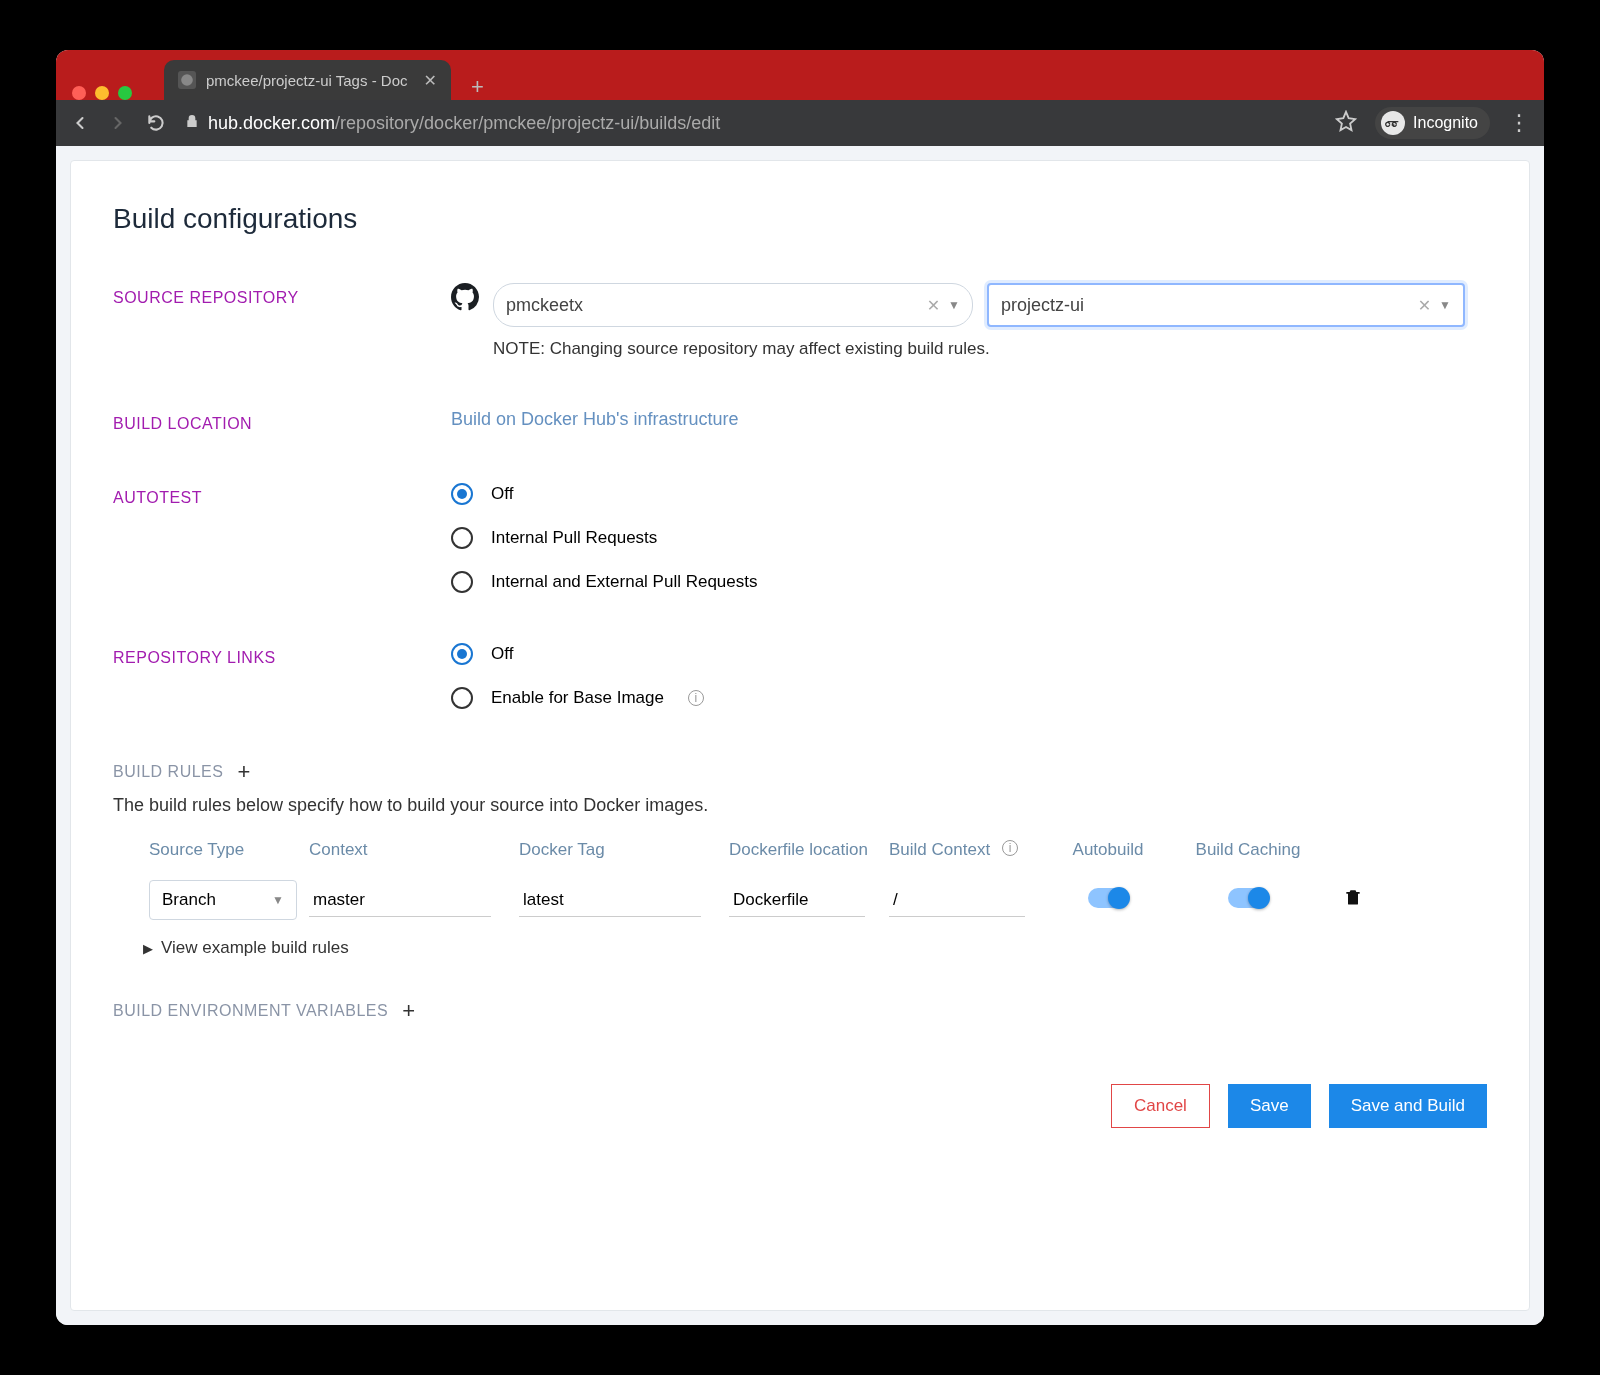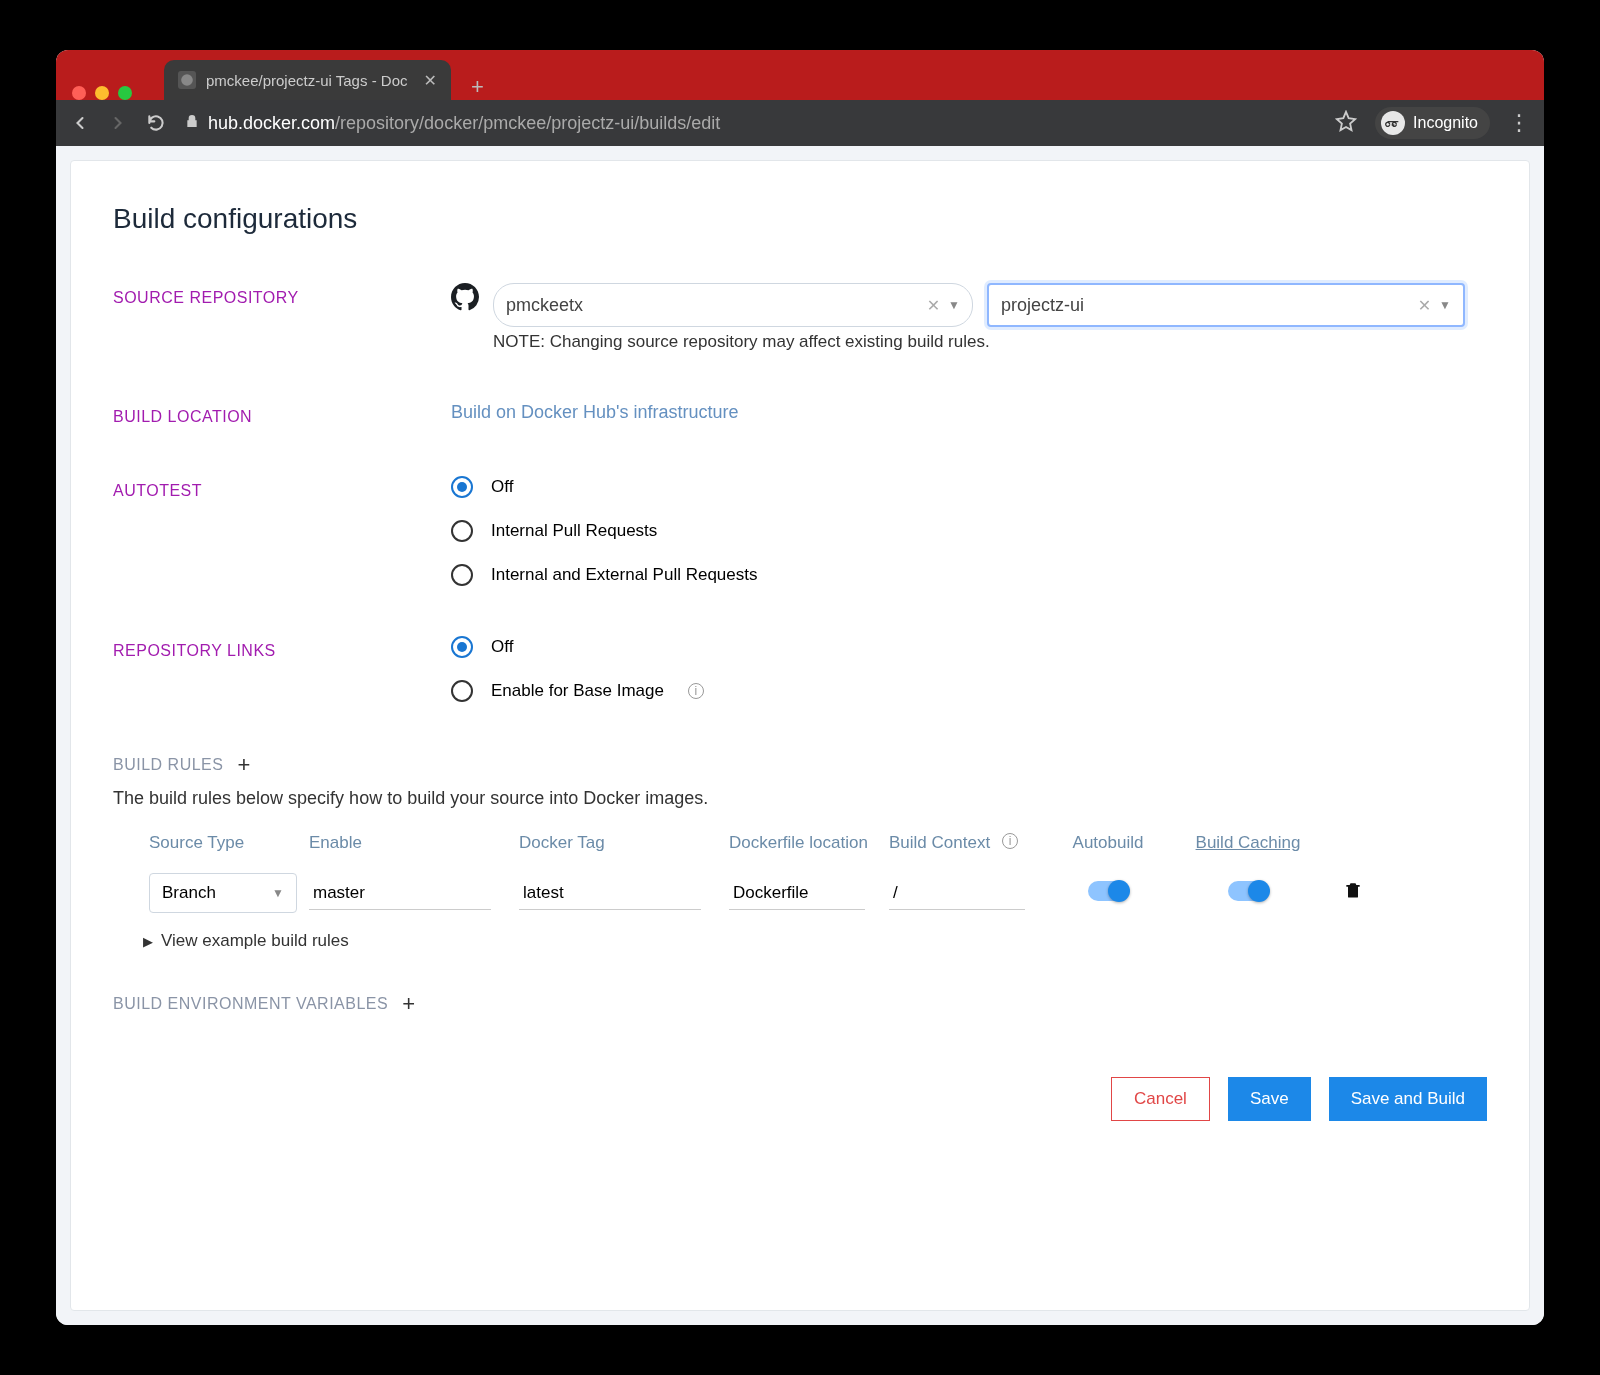--- a/index.html
+++ b/index.html
@@ -146,21 +146,21 @@
     color: #444;
   }
   .select-box.focused {
     border: 2px solid #8fb7ff;
     box-shadow: 0 0 0 3px rgba(100,160,255,0.2);
   }
   .select-box .value { flex: 1; }
   .select-box .clear { color: #aaa; cursor: pointer; font-size: 16px; }
   .select-box .caret { color: #888; font-size: 12px; }
   .note-text {
-    margin-top: 5px;
+    margin-top: 12px;
     color: #333;
     font-size: 17px;
     margin-left: 42px;
   }
   .loc-text { color: #6490c0; font-size: 18px; }
   
   .radio-group { display: flex; flex-direction: column; gap: 22px; }
   .radio-item { display: flex; align-items: center; gap: 18px; font-size: 17px; cursor: pointer; }
   .radio {
     width: 22px; height: 22px; border-radius: 50%;
@@ -196,21 +196,21 @@
     padding: 0 30px;
     margin-bottom: 20px;
   }
   .rules-table-header > div, .rule-row > div { padding: 0 6px; }
   .col-stype { width: 160px; }
   .col-source { width: 210px; }
   .col-tag { width: 210px; }
   .col-loc { width: 160px; }
   .col-ctx { width: 160px; }
   .col-auto { width: 130px; text-align: center; }
-  .col-cache { width: 150px; text-align: center; text-decoration: underline; }
+  .col-cache { width: 150px; text-align: center; }
   .col-del { width: 60px; text-align: center; }
   .col-ctx .th-inner { display: flex; align-items: flex-start; gap: 6px; }
   .rule-row {
     display: flex;
     align-items: center;
     padding: 0 30px;
     margin-bottom: 18px;
   }
   .branch-select {
     border: 1px solid #cfd7e0;
@@ -422,21 +422,21 @@
 
       <div>
         <div class="rules-header">
           <span>BUILD RULES</span>
           <span class="plus-btn">+</span>
         </div>
         <div class="rules-desc">The build rules below specify how to build your source into Docker images.</div>
 
         <div class="rules-table-header">
           <div class="col-stype">Source Type</div>
-          <div class="col-source">Enable</div>
+          <div class="col-source">Context</div>
           <div class="col-tag">Docker Tag</div>
           <div class="col-loc">Dockerfile location</div>
           <div class="col-ctx">
             <div class="th-inner">
               <span>Build Context</span>
               <span class="info-icon">i</span>
             </div>
           </div>
           <div class="col-auto">Autobuild</div>
           <div class="col-cache">Build Caching</div>

